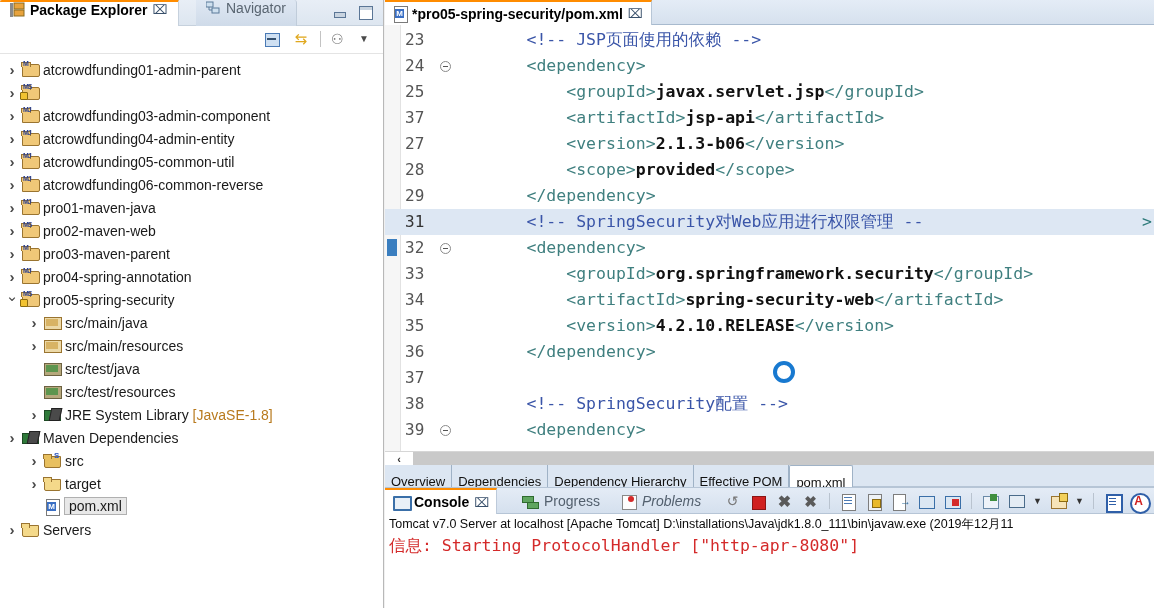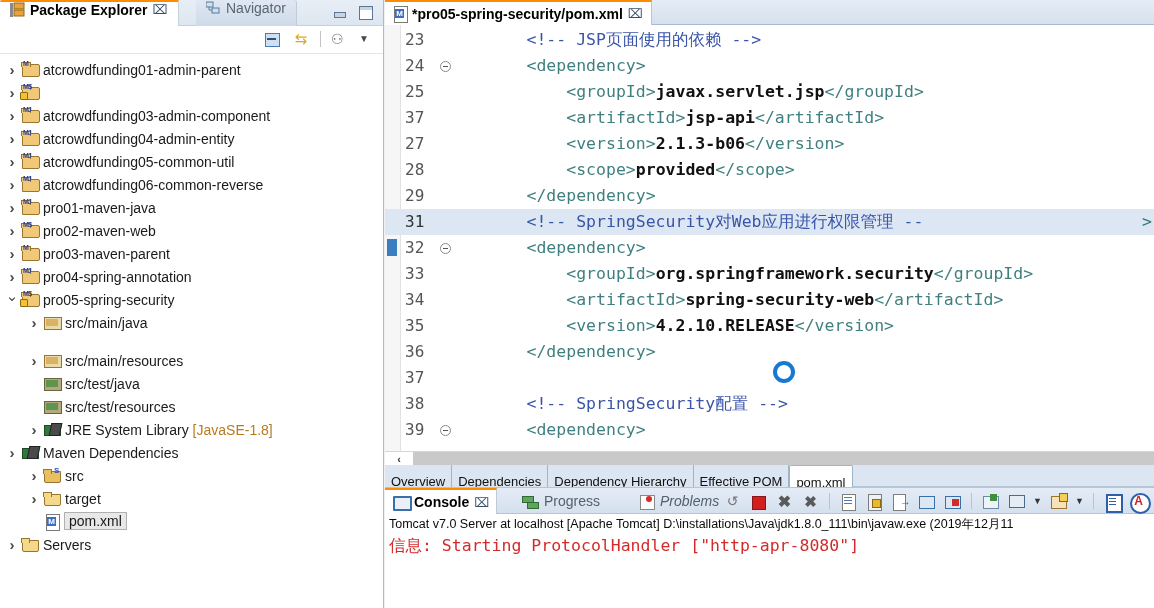--- a/index.html
+++ b/index.html
@@ -333,21 +333,21 @@
   .ctab {
     position: absolute; top: 0; height: 26px;
     display:flex; align-items:center; gap:5px; padding: 0 7px;
     font-size: 14px; white-space:nowrap;
   }
   .ctab.active {
     left: 0; background:#fff; color:#000; font-weight:bold;
     border-top: 2px solid #ff8c00; border-right:1px solid #bdcada;
   }
   .ctab.t2 { left: 130px; color:#53606e; font-style:normal; }
-  .ctab.t3 { left: 246px; color:#53606e; font-style:italic; }
+  .ctab.t3 { left: 228px; color:#53606e; font-style:italic; }
   .ctab .cicon { width:17px; height:17px; position:relative; }
   .cic-console::before{
     content:""; position:absolute; left:1px; top:2px; width:15px; height:11px;
     background:#e9f0f7; border:2px solid #3a6fa8; border-radius:1px;
   }
   .cic-progress::before{
     content:""; position:absolute; left:0px; top:3px; width:10px; height:5px;
     background:#5fa55f; border:1px solid #2f6b2f;
   }
   .cic-progress::after{
@@ -589,21 +589,21 @@
             <span class="badge-m">MS</span>
             <span class="badge-warn"></span>
           </span>
           <span class="tlabel">pro05-spring-security</span>
         </div>
         <div class="trow" style="padding-left: 26px;">
           <span class="twist closed"></span>
           <span class="ticon ic-pkg"></span>
           <span class="tlabel">src/main/java</span>
         </div>
-        <div class="trow" style="padding-left: 26px; margin-top: 15px;">
+        <div class="trow" style="padding-left: 26px;">
           <span class="twist closed"></span>
           <span class="ticon ic-pkg"></span>
           <span class="tlabel">src/main/resources</span>
         </div>
         <div class="trow" style="padding-left: 26px;">
           <span class="twist none"></span>
           <span class="ticon ic-pkg-green"></span>
           <span class="tlabel">src/test/java</span>
         </div>
         <div class="trow" style="padding-left: 26px;">

